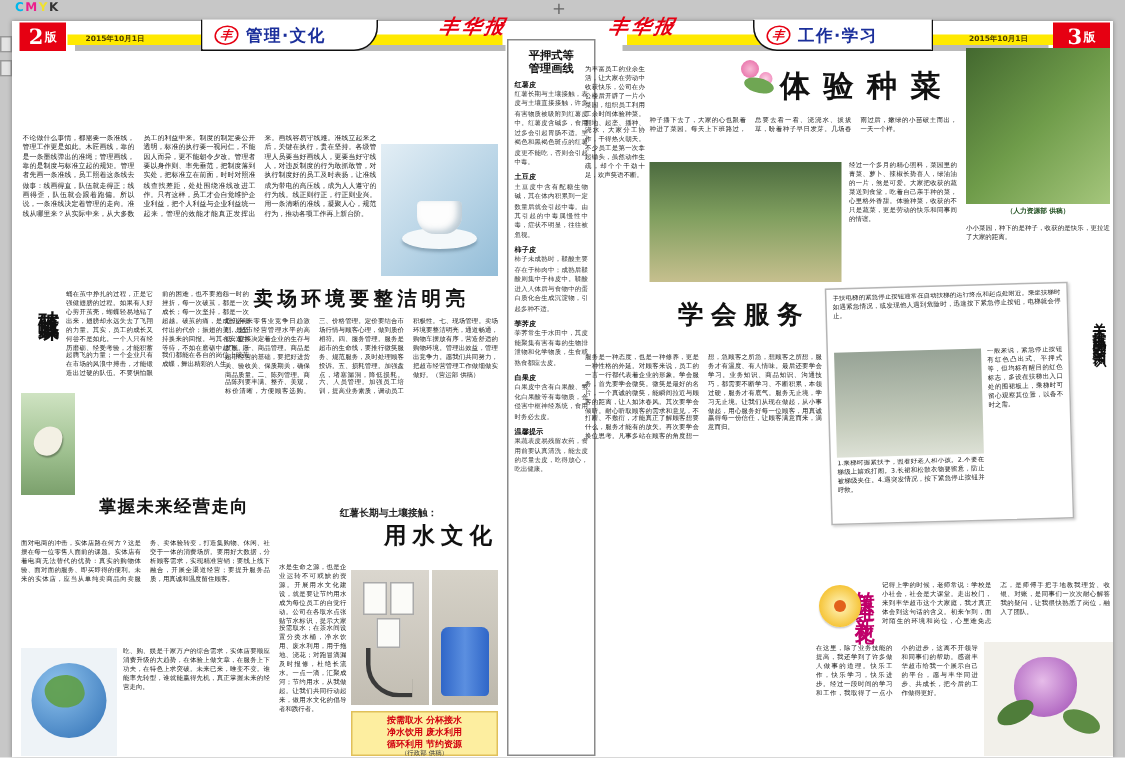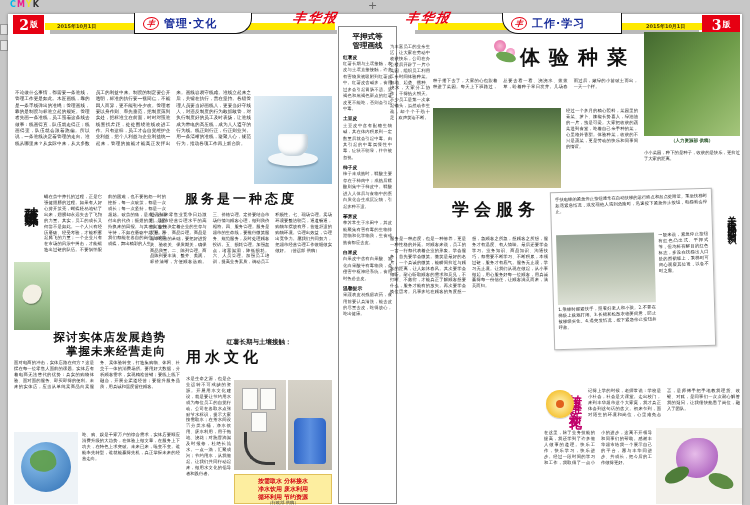--- a/index.html
+++ b/index.html
@@ -83,21 +83,21 @@
   #st-titles .t{font-size:11.5px;font-weight:bold;letter-spacing:1px;line-height:1.25;font-family:"DejaVu Serif",serif;}
   #st-body1{left:14px;top:360px;width:166px;height:69px;}
   #st-body2{left:82px;top:432px;width:98px;height:72px;}
   #globe{left:14px;top:432px;width:64px;height:72px;background:#eef3f7;}
   #globe .ball{position:absolute;left:7px;top:10px;width:50px;height:50px;border-radius:50%;
                background:radial-gradient(circle at 35% 30%,#8fc3ee,#2f6fb4);}
   #globe .land{position:absolute;left:16px;top:18px;width:26px;height:22px;background:#5f9e47;
                border-radius:45% 55% 40% 60%;transform:rotate(-15deg);opacity:.9;}
   
   #wt-kicker{left:186px;top:338px;width:146px;text-align:center;font-size:6.5px;font-weight:bold;color:#222;}
-  #wt-title{left:186px;top:348px;width:146px;text-align:left;font-size:15px;font-weight:bold;
+  #wt-title{left:186px;top:348px;width:146px;text-align:right;font-size:15px;font-weight:bold;
             letter-spacing:4px;color:#111;}
   #wt-body{left:186px;top:376px;width:45px;height:128px;}
   #wt-photo1{left:234px;top:380px;width:52px;height:90px;background:linear-gradient(#dad6ce,#c2bdb2);}
   #wt-photo1 .paper{position:absolute;background:#fbfbf8;border:0.5px solid #aaa;}
   #wt-photo1 .p1{left:8px;top:8px;width:14px;height:20px;}
   #wt-photo1 .p2{left:26px;top:8px;width:14px;height:20px;}
   #wt-photo1 .p3{left:17px;top:32px;width:14px;height:18px;}
   #wt-photo1 .hose{position:absolute;left:10px;top:52px;width:28px;height:30px;border:3px solid #3a3a3a;
                    border-top:none;border-right:none;border-radius:0 0 0 22px;}
   #wt-photo2{left:288px;top:380px;width:44px;height:90px;background:linear-gradient(#d6d2c8,#bdb8ac);}
@@ -231,25 +231,24 @@
         <div class="vtext">果蔬表皮易残留农药，食用前要认真清洗，能去皮的尽量去皮，吃得放心，吃出健康。</div>
       </div>
   </div>
 
   <div class="abs" id="bt-title">破茧成蝶</div>
   <div class="abs tiny col2" id="bt-body">蛹在茧中挣扎的过程，正是它强健翅膀的过程。如果有人好心剪开茧壳，蝴蝶轻易地钻了出来，翅膀却永远失去了飞翔的力量。其实，员工的成长又何尝不是如此。一个人只有经历磨砺、经受考验，才能积蓄起腾飞的力量；一个企业只有在市场的风浪中搏击，才能锻造出过硬的队伍。不要惧怕眼前的困难，也不要抱怨一时的挫折，每一次破茧，都是一次成长；每一次坚持，都是一次超越。破茧的痛，是成长必须付出的代价；振翅的美，是坚持换来的回报。与其在安逸中等待，不如在磨砺中起飞。愿我们都能在各自的岗位上破茧成蝶，舞出精彩的人生。</div>
   <div class="abs" id="bt-photo">
       <div class="wing"></div>
     </div>
 
-  <div class="abs serif" id="mk-title">服务是一种态度</div>
+  <div class="abs serif" id="mk-title">卖场环境要整洁明亮</div>
   <div class="abs tiny col3" id="mk-body">近几年来零售业竞争日趋激烈，超市经营管理水平的高低，直接决定着企业的生存与发展。一、商品管理。商品是超市经营的基础，要把好进货关、验收关、保质期关，确保商品质量。二、陈列管理。商品陈列要丰满、整齐、美观，标价清晰，方便顾客选购。三、价格管理。定价要结合市场行情与顾客心理，做到质价相符。四、服务管理。服务是超市的生命线，要推行微笑服务、规范服务，及时处理顾客投诉。五、损耗管理。加强盘点，堵塞漏洞，降低损耗。六、人员管理。加强员工培训，提高业务素质，调动员工积极性。七、现场管理。卖场环境要整洁明亮，通道畅通，购物车摆放有序，营造舒适的购物环境。管理出效益，管理出竞争力。愿我们共同努力，把超市经营管理工作做细做实做好。（营运部 供稿）</div>
 
   <div class="abs" id="st-titles">
-    <div class="t">探讨实体店发展趋势</div>
     <div class="t">掌握未来经营走向</div>
   </div>
   <div class="abs tiny col2" id="st-body1">面对电商的冲击，实体店路在何方？这是摆在每一位零售人面前的课题。实体店有着电商无法替代的优势：真实的购物体验、面对面的服务、即买即得的便利。未来的实体店，应当从单纯卖商品向卖服务、卖体验转变，打造集购物、休闲、社交于一体的消费场所。要用好大数据，分析顾客需求，实现精准营销；要线上线下融合，开展全渠道经营；要提升服务品质，用真诚和温度留住顾客。</div>
   <div class="abs tiny" id="st-body2">吃、购、娱是千家万户的综合需求，实体店要顺应消费升级的大趋势，在体验上做文章，在服务上下功夫，在特色上求突破。未来已来，唯变不变。谁能率先转型，谁就能赢得先机，真正掌握未来的经营走向。</div>
   <div class="abs" id="globe">
     <div class="ball"></div>
     <div class="land"></div>
   </div>
 
   <div class="abs" id="wt-kicker">红薯长期与土壤接触：</div>

